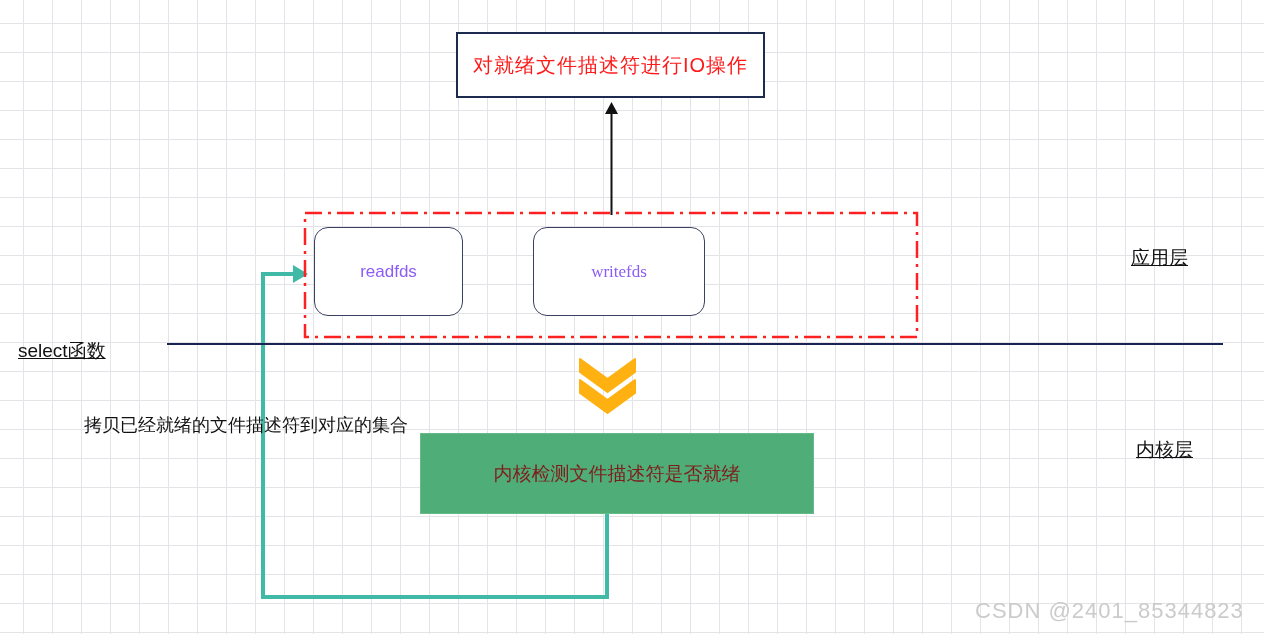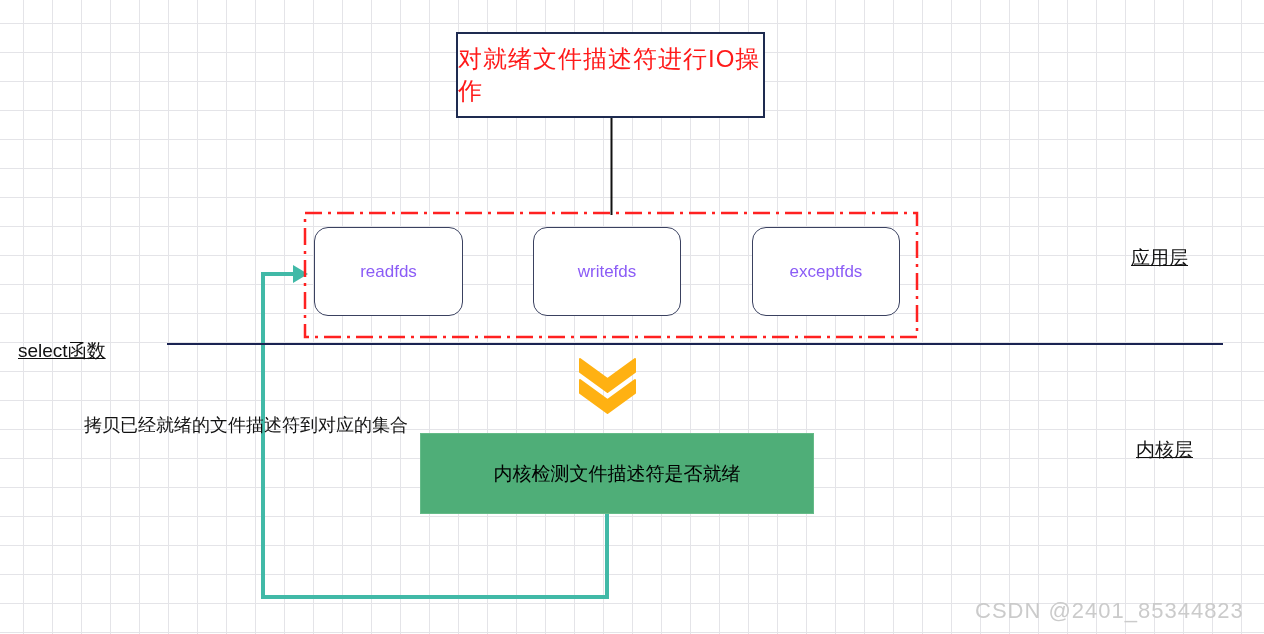--- a/index.html
+++ b/index.html
@@ -24,38 +24,38 @@
     overflow:hidden;
     background-color:#ffffff;
     background-image:
       linear-gradient(to right, var(--grid) 1px, transparent 1px),
       linear-gradient(to bottom, var(--grid) 1px, transparent 1px);
     background-size:29px 29px;
     background-position:-6px -6px;
   }
   .abs{position:absolute;}
   .title-box{
-    left:456px;top:32px;width:309px;height:86px;
+    left:456px;top:32px;width:309px;height:66px;
     border:2px solid var(--navy);
     background:#fff;
     display:flex;align-items:center;justify-content:center;
-    color:#ff1a1a;font-size:24px;letter-spacing:1px;
+    color:#ff1a1a;font-size:20px;letter-spacing:1px;
     z-index:3;
   }
   .fd-node{
     top:227px;height:89px;
     border:1.5px solid var(--node-border);
     border-radius:14px;
     background:#fff;
     display:flex;align-items:center;justify-content:center;
     font-size:17px;color:#8b5cf6;
     z-index:3;
   }
   .fd-readfds{left:314px;width:149px;}
-  .fd-writefds{left:533px;width:148px;}
+  .fd-writefds{left:533px;width:172px;font-family:Liberation Serif, serif;}
   .fd-exceptfds{left:752px;width:148px;}
   .layer-label{
     font-size:19px;color:#111;
     text-decoration:underline;
     white-space:nowrap;
     z-index:3;
     margin-top:7px;
   }
   .lbl-app{left:1131px;top:238px;}
   .lbl-kernel{left:1136px;top:430px;text-align:center;}
@@ -68,21 +68,21 @@
   .divider{
     left:167px;top:343px;width:1056px;height:2px;
     background:#1a2352;
     z-index:2;
   }
   .kernel-box{
     left:420px;top:433px;width:394px;height:81px;
     background:var(--green);
     border:1px solid #65bb88;
     display:flex;align-items:center;justify-content:center;
-    font-size:19px;color:#000000;
+    font-size:19px;color:#7f1d1d;
     z-index:3;
   }
   .watermark{
     left:975px;top:598px;
     font-size:22px;color:var(--wm);
     letter-spacing:1px;white-space:nowrap;
     z-index:4;
   }
   svg{display:block;}
   .svg-layer{pointer-events:none;}
@@ -109,23 +109,20 @@
   <div class="abs title-box">
     <span>对就绪文件描述符进行IO操作</span>
   </div>
 
   <div class="abs fd-node fd-readfds">
     <span>readfds</span>
   </div>
   <div class="abs fd-node fd-writefds">
     <span>writefds</span>
   </div>
-  <div class="abs fd-node fd-exceptfds">
-    <span>exceptfds</span>
-  </div>
 
   <div class="abs layer-label lbl-app">应用层</div>
   <div class="abs layer-label lbl-kernel">内核层</div>
   <div class="abs layer-label lbl-select">select函数</div>
 
   <div class="abs divider"></div>
 
   <svg class="abs svg-layer" style="left:579px;top:358px;z-index:3;" width="57" height="56" viewBox="0 0 57 56">
     <polygon points="1,1 28.5,21 56,1 56,14 28.5,34 1,14" fill="#ffb112" stroke="#ffb112" stroke-width="2" stroke-linejoin="round"></polygon>
     <polygon points="1,22 28.5,42 56,22 56,35 28.5,55 1,35" fill="#ffb112" stroke="#ffb112" stroke-width="2" stroke-linejoin="round"></polygon>

